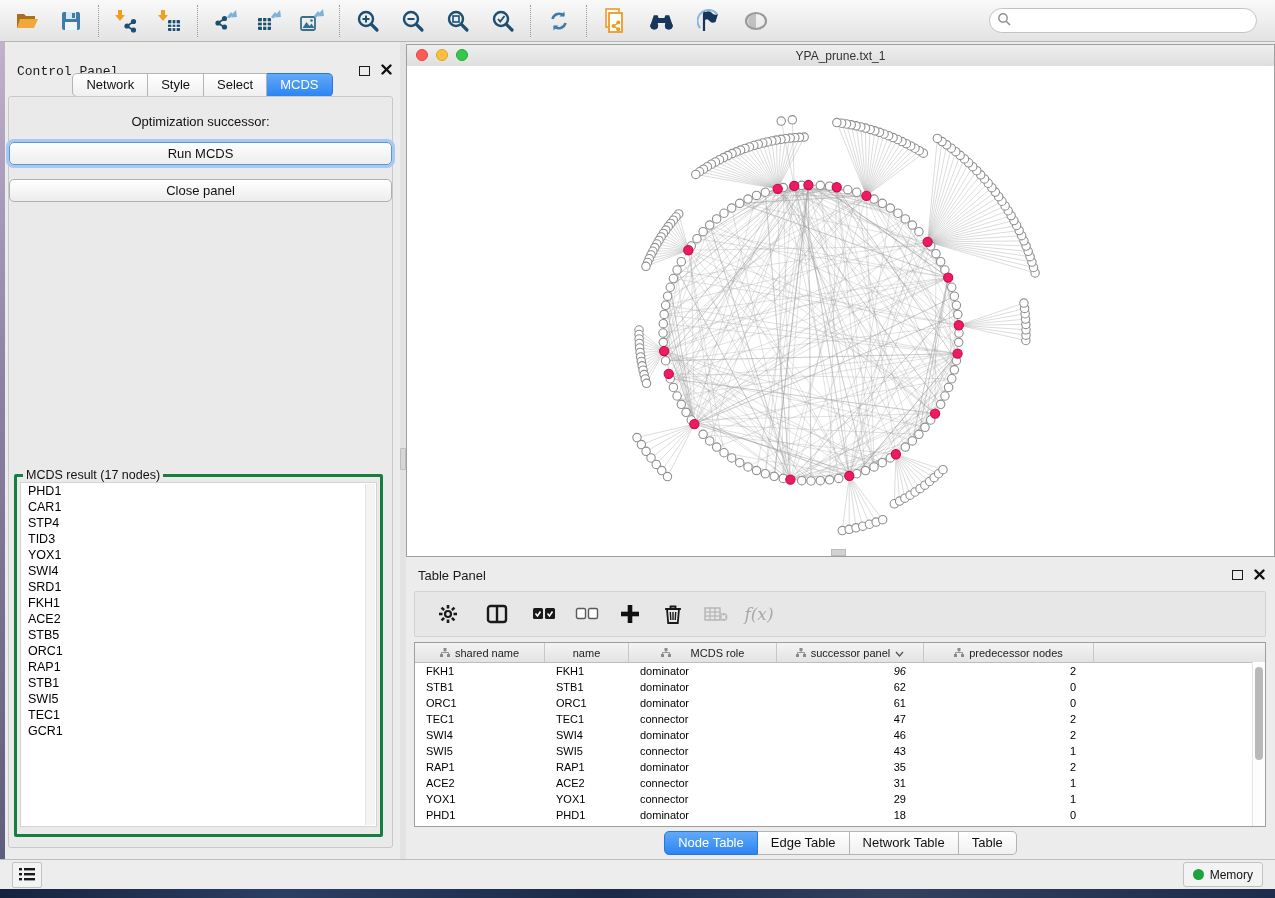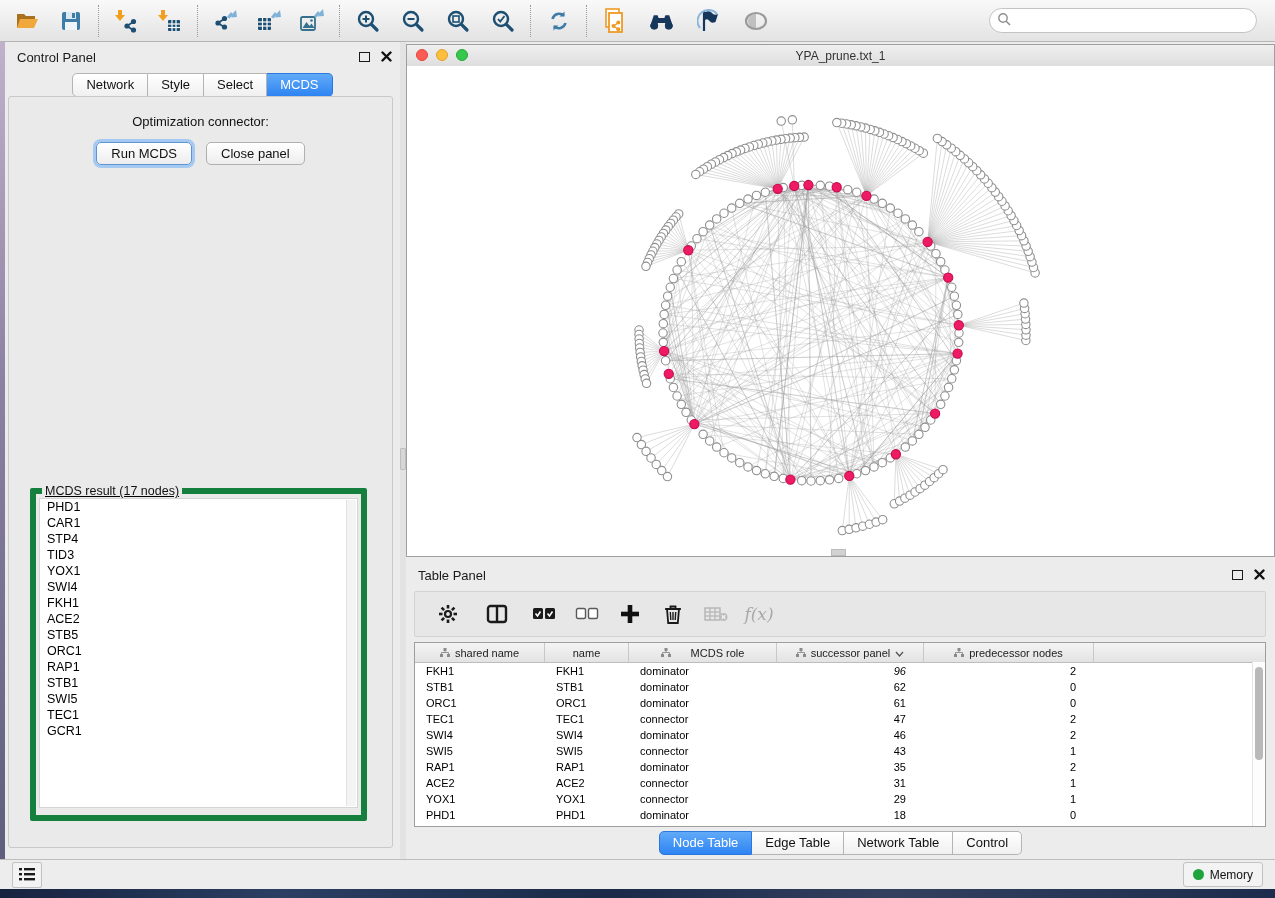--- a/index.html
+++ b/index.html
@@ -31,38 +31,38 @@
   
   .seg{display:flex;justify-content:center;}
   .seg-btn{font-size:13px;line-height:16px;padding:3px 13px;background:linear-gradient(#ffffff,#f0f0f0);
     border:1px solid #b4b4b4;border-left:none;color:#111;white-space:nowrap;}
   .seg-btn:first-child{border-left:1px solid #b4b4b4;border-radius:5px 0 0 5px;}
   .seg-btn:last-child{border-radius:0 5px 5px 0;}
   .seg-btn.active{background:linear-gradient(#62aaf8,#2d84f2);border-color:#2a78dd;color:#fff;}
 
   
   .control-panel{position:absolute;left:5px;top:42px;width:395px;height:817px;background:#ececec;}
-  .cp-title{position:absolute;left:12px;right:8px;top:6px;height:18px;}
+  .cp-title{position:absolute;left:12px;right:8px;top:20px;height:18px;font-family:Liberation Mono, monospace;}
   .cp-tabs{position:absolute;left:0;right:0;top:31px;}
   .cp-inner{position:absolute;left:3px;right:7px;top:54px;bottom:11px;background:#eaeaea;
     border:1px solid #c9c9c9;border-radius:3px;}
   .opt-label{margin-top:17px;text-align:center;font-size:13px;color:#111;}
   .dropdown{position:relative;margin:11px auto 0 auto;width:312px;height:23px;background:#fff;
     border:1px solid #b0b0b0;border-radius:5px;font-size:13px;line-height:23px;padding-left:10px;
     box-sizing:border-box;color:#111;}
   .dd-stepper{position:absolute;right:0px;top:0px;bottom:0px;width:20px;border-radius:0 4px 4px 0;
     background:linear-gradient(#6db3fa,#2b80ef);display:flex;flex-direction:column;align-items:center;justify-content:center;gap:2px;}
   .dd-up{width:0;height:0;border-left:4px solid transparent;border-right:4px solid transparent;border-bottom:5px solid #fff;}
   .dd-down{width:0;height:0;border-left:4px solid transparent;border-right:4px solid transparent;border-top:5px solid #fff;}
-  .cp-buttons{margin-top:13px;display:flex;justify-content:center;gap:14px;}
+  .cp-buttons{margin-top:13px;display:flex;justify-content:center;gap:14px;flex-direction:column;}
   .btn{font-size:13px;padding:3px 14px;border:1px solid #b0b0b0;border-radius:5px;
     background:linear-gradient(#ffffff,#ededed);color:#111;}
   .btn.focused{box-shadow:0 0 0 3px #a6c9f1;border-color:#5d94d6;}
-  .groupbox{position:absolute;left:5px;right:9px;top:371px;bottom:10px;border:6px solid #15803d;
-    border-radius:2px;margin:16px;padding:0;text-decoration:underline;}
+  .groupbox{position:absolute;left:5px;right:9px;top:371px;bottom:10px;border:3px solid #15803d;
+    border-radius:2px;margin:0;padding:0;}
   .groupbox legend{margin-left:6px;padding:0 3px;font-size:12.5px;color:#111;}
   .mcds-list{position:absolute;left:3px;right:3px;top:0px;bottom:3px;background:#fff;
     border:1px solid #d4d4d4;overflow:hidden;}
   .mcds-list .item{font-size:12.5px;line-height:16px;padding-left:7px;color:#000;}
   .list-scroll{position:absolute;right:1px;top:1px;bottom:1px;width:9px;background:#f4f4f4;border-left:1px solid #e2e2e2;}
 
   
   .v-split{position:absolute;left:400px;top:42px;width:6px;height:817px;background:#e3e3e3;}
   .v-split .handle{position:absolute;left:0px;top:406px;width:6px;height:22px;background:#d6d6d6;
     border:1px solid #bdbdbd;box-sizing:border-box;border-radius:1px;}
@@ -307,36 +307,37 @@
         </span>
       </span>
     </div>
     <div class="seg cp-tabs" id="cp-tabs">
         <span class="seg-btn">Network</span>
         <span class="seg-btn">Style</span>
         <span class="seg-btn">Select</span>
         <span class="seg-btn active">MCDS</span>
       </div>
     <div class="cp-inner">
-      <div class="opt-label">Optimization connector:</div>
+      <div class="opt-label">Optimization successor:</div>
       <div class="cp-buttons">
         <button class="btn focused">Run MCDS</button>
         <button class="btn">Close panel</button>
       </div>
       <fieldset class="groupbox">
         <legend>MCDS result (17 nodes)</legend>
         <div style="position:relative;height:calc(100% - 4px);">
           <div class="mcds-list" id="mcds-list">
             <div class="list-scroll"></div>
           <div class="item">PHD1</div>
               <div class="item">CAR1</div>
               <div class="item">STP4</div>
               <div class="item">TID3</div>
               <div class="item">YOX1</div>
               <div class="item">SWI4</div>
+              <div class="item">SRD1</div>
               <div class="item">FKH1</div>
               <div class="item">ACE2</div>
               <div class="item">STB5</div>
               <div class="item">ORC1</div>
               <div class="item">RAP1</div>
               <div class="item">STB1</div>
               <div class="item">SWI5</div>
               <div class="item">TEC1</div>
               <div class="item">GCR1</div>
             </div>
@@ -1272,21 +1273,21 @@
           </div>
         </div>
       <div class="tbl-scroll">
           <div class="tbl-thumb"></div>
         </div>
     </div>
     <div class="seg tp-tabs" id="tp-tabs">
         <span class="seg-btn active">Node Table</span>
         <span class="seg-btn">Edge Table</span>
         <span class="seg-btn">Network Table</span>
-        <span class="seg-btn">Control</span>
+        <span class="seg-btn">Table</span>
       </div>
   </div>
 
   <div class="status-bar">
     <span class="sb-left-btn">
       <svg width="16" height="13" viewBox="0 0 16 13">
           <g fill="#1a1a1a">
             <rect x="0" y="0" width="3" height="2.4"></rect>
             <rect x="0" y="5" width="3" height="2.4"></rect>
             <rect x="0" y="10" width="3" height="2.4"></rect>

